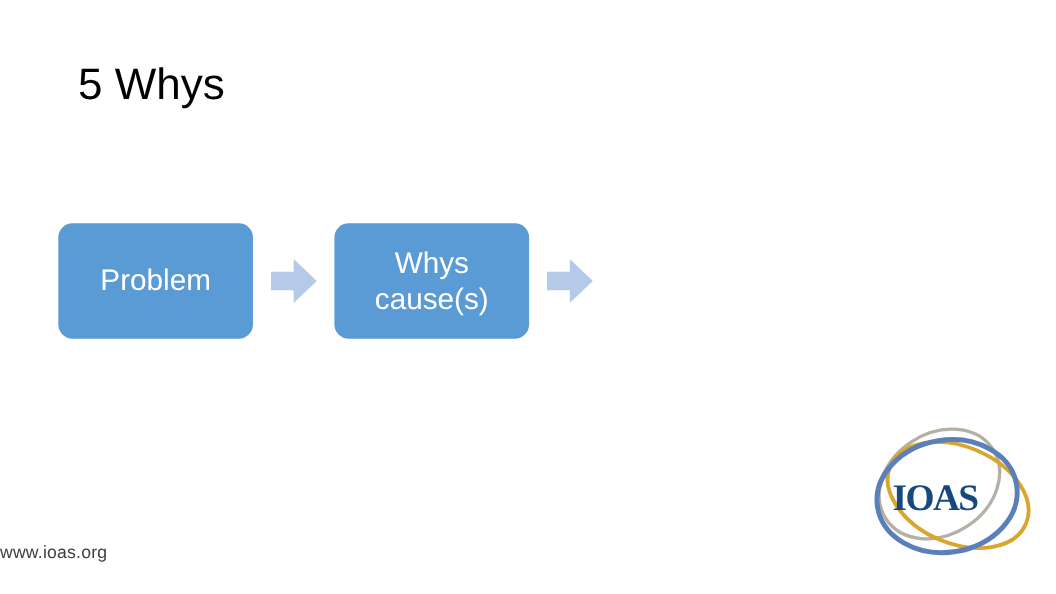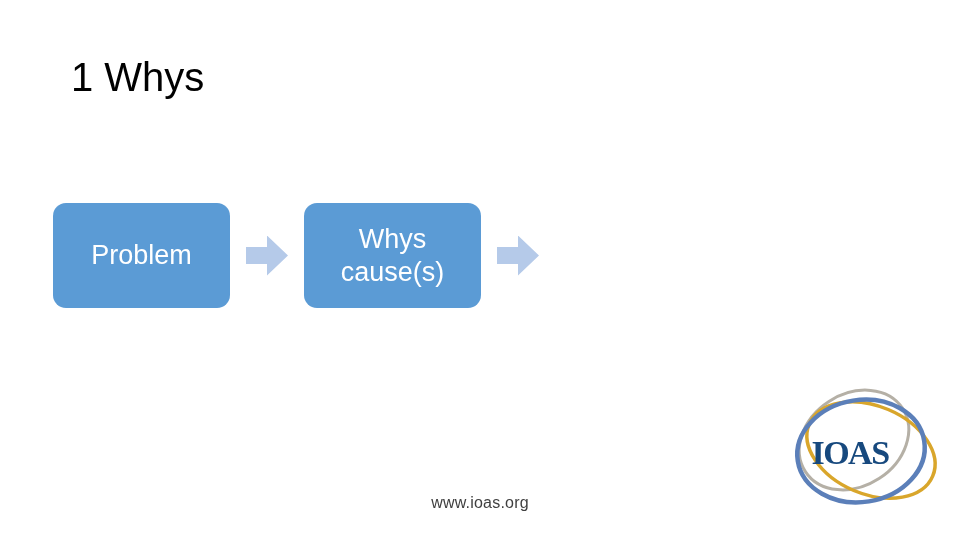--- a/index.html
+++ b/index.html
@@ -46,21 +46,21 @@
   .arrow {
     width: 42px; height: 40px;
     margin: 0 16px;
     background: var(--arrow-fill, #B5CAE9);
     clip-path: polygon(0 29%, 50% 29%, 50% 0, 100% 50%, 50% 100%, 50% 71%, 0 71%);
   }
 
   .footer {
     position: absolute;
     left: 0; right: 0; top: 494px;
-    text-align: center;
+    text-align: left;
     font-size: 16px;
     letter-spacing: 0.2px;
     color: var(--footer-text, #404040);
   }
 
   .logo {
     position: absolute;
     left: 790px; top: 380px;
     width: 158px; height: 138px;
   }
@@ -70,21 +70,21 @@
     font-size: 34px;
     letter-spacing: -1.5px;
     fill: var(--logo-text, #17497E);
   }
 </style>
 </head>
 <body>
 
 <main class="slide">
 
-  <h1 class="title">1 Whys</h1>
+  <h1 class="title">5 Whys</h1>
 
   <div class="process">
     <div class="step">
       <span>Problem</span>
     </div>
     <div class="arrow"></div>
     <div class="step">
       <span>Whys
 cause(s)</span>
     </div>

